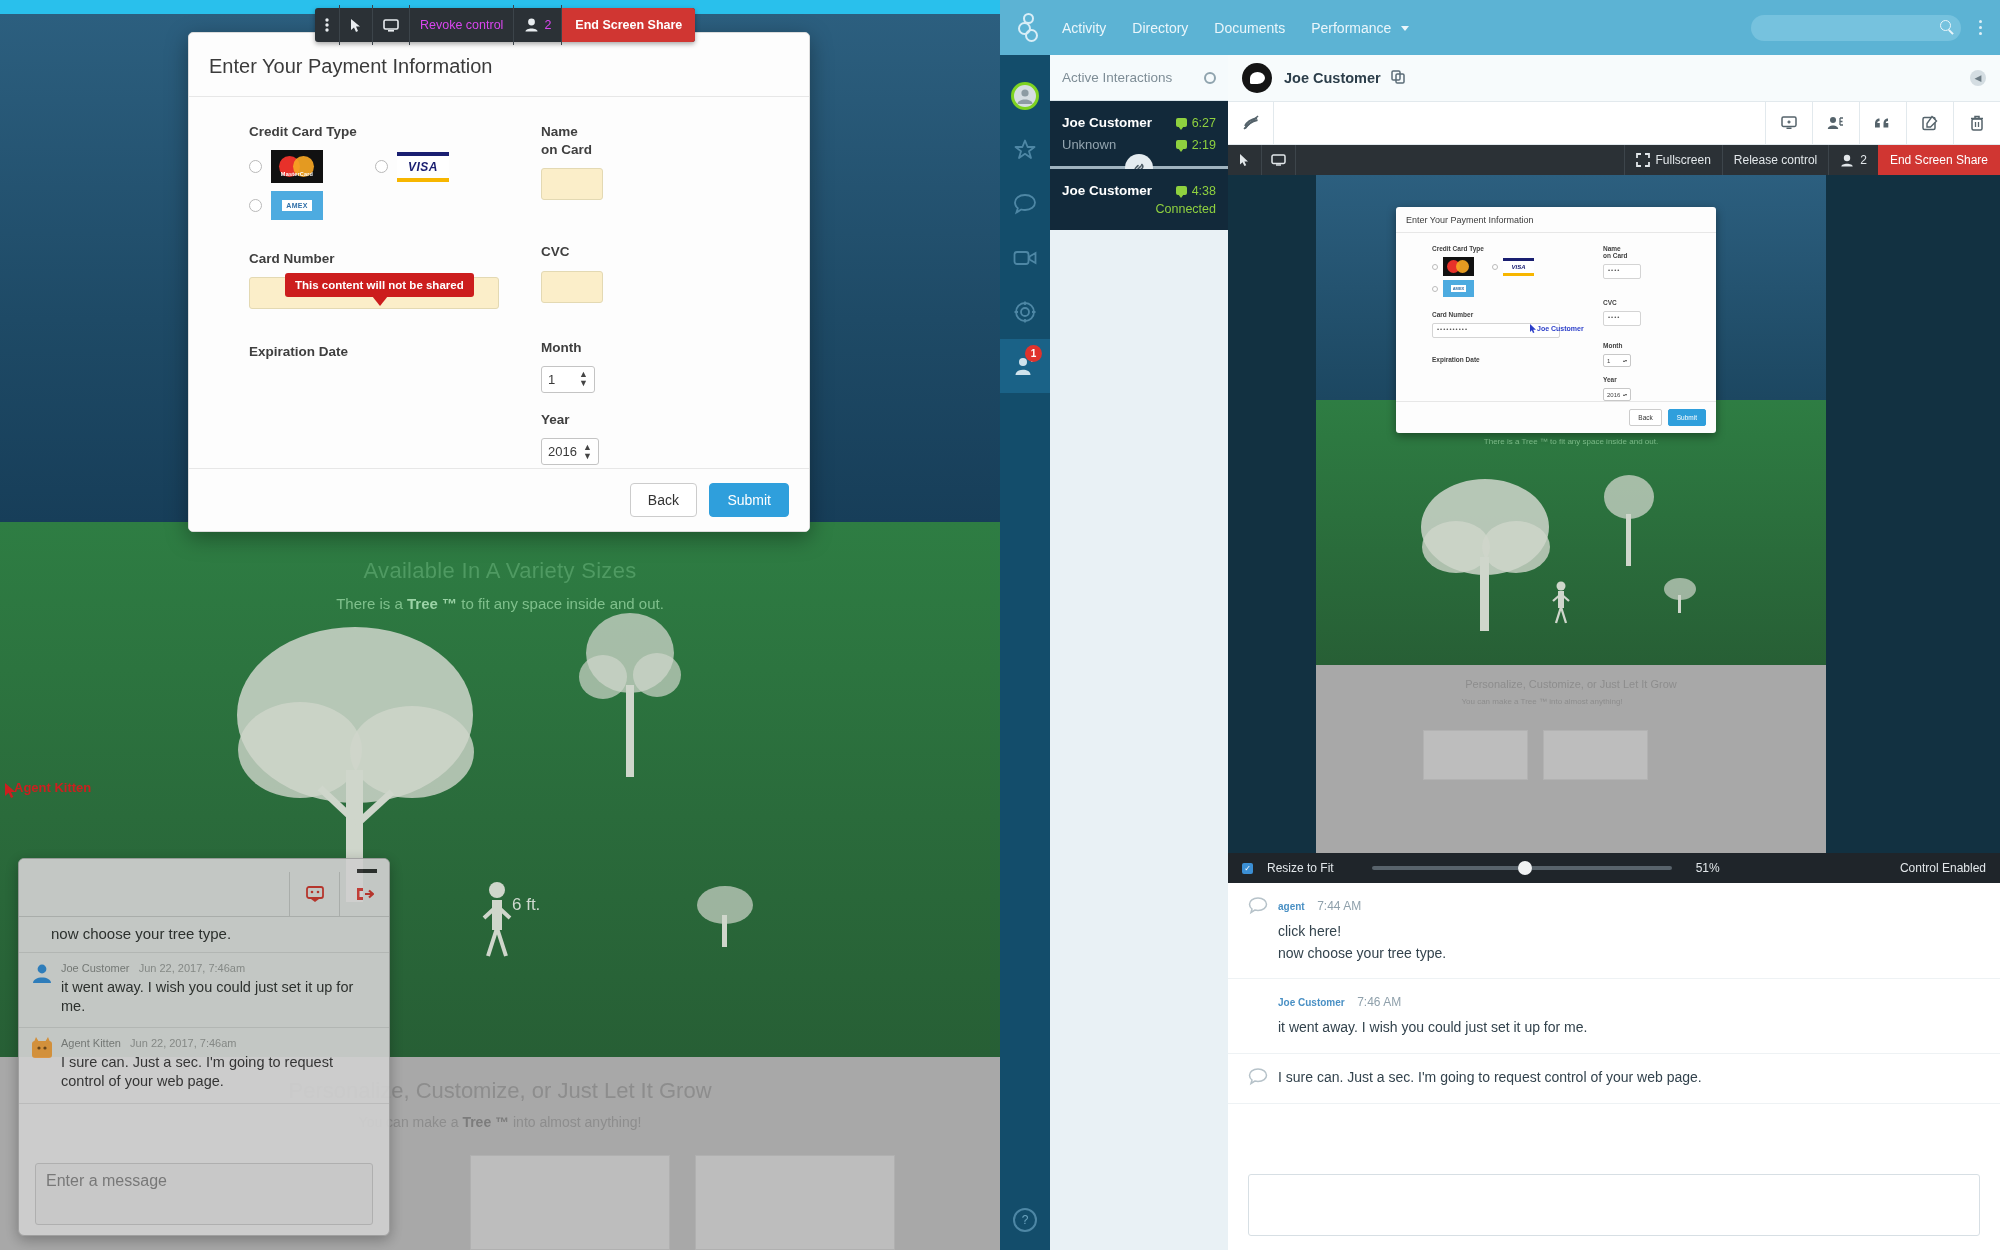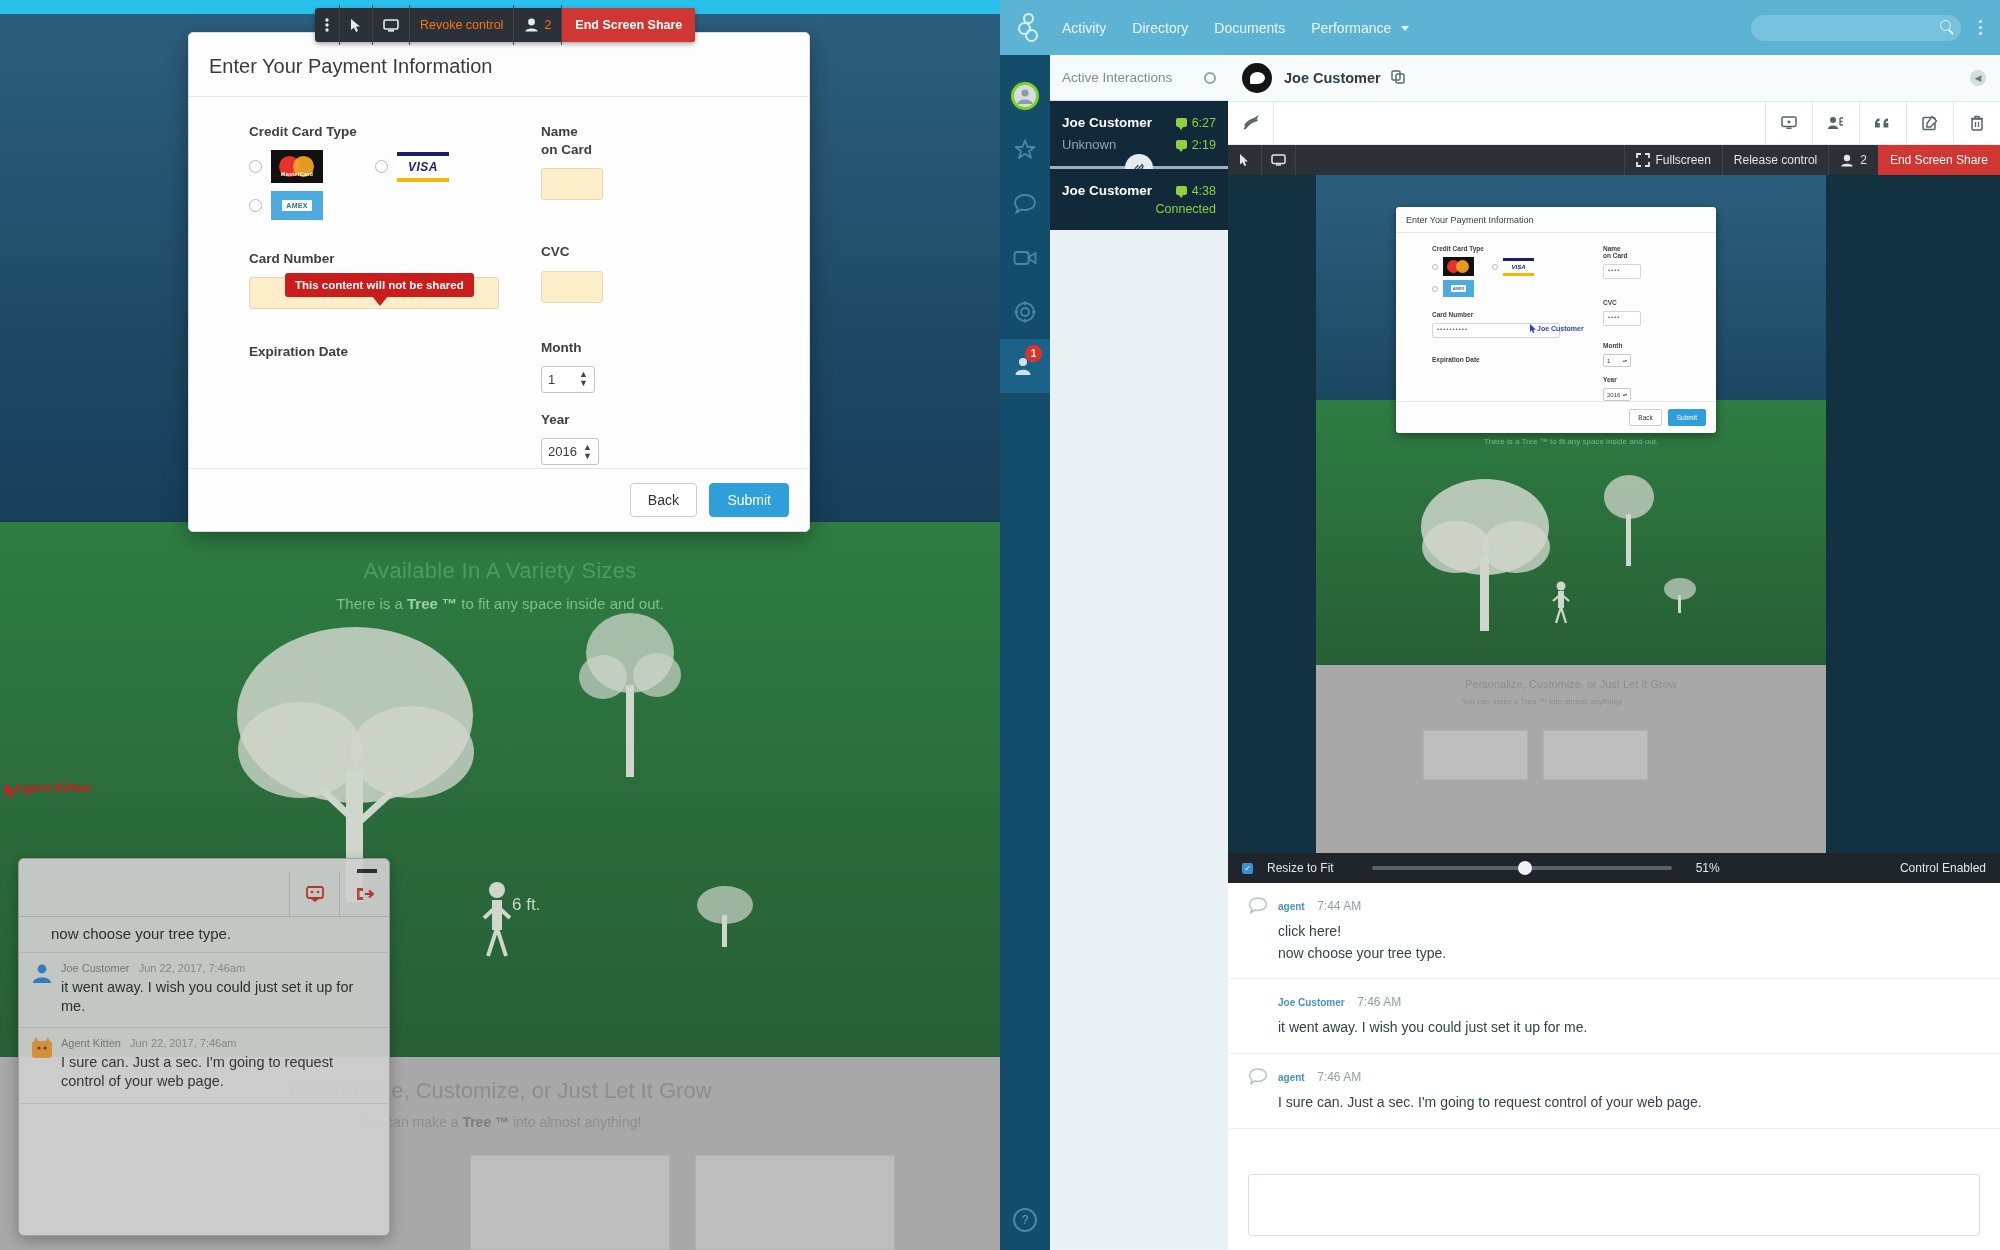--- a/index.html
+++ b/index.html
@@ -74,21 +74,21 @@
   }
 
   
   #share-bar {
     position:absolute; left:315px; top:8px; height:34px;
     background:#2b3136; border-radius:3px; display:flex; align-items:center;
     box-shadow:0 2px 5px rgba(0,0,0,.35); z-index:40;
   }
   #share-bar .sb-item {
     display:flex; align-items:center; justify-content:center;
-    height:40px; padding:6px 10px; color:#f97316; font-size:12.5px;
+    height:40px; padding:6px 10px; color:#d946ef; font-size:12.5px;
     border-right:1px solid #3c444a; white-space:nowrap;
   }
   #share-bar .sb-item:last-child { border-right:none; }
   #share-bar .sb-end {
     background:#d03632; color:#fff; font-weight:bold; font-size:12.5px;
     padding:0 13px; height:34px; display:flex; align-items:center;
     border-radius:0 3px 3px 0;
   }
 
   
@@ -652,20 +652,23 @@
         </svg>
         <div class="cw-body">
           <div class="cw-meta">
             <span class="nm">Agent Kitten</span>
             &nbsp;
             <span>Jun 22, 2017, 7:46am</span>
           </div>
           <div class="cw-text">I sure can. Just a sec. I'm going to request control of your web page.</div>
         </div>
       </div>
+    </div>
+    <div class="cw-input-wrap">
+      <textarea class="cw-input" placeholder="Enter a message" style=""></textarea>
     </div>
   </div>
 </div>
 
 <div id="right-pane">
 
   <div id="app-header">
     <div class="logo-mark">
       <i class="a"></i>
         <i class="b"></i>
@@ -1000,24 +1003,20 @@
             </div>
             <div class="tr-line">it went away. I wish you could just set it up for me.</div>
           </div>
         </div>
 
         <div class="tr-msg">
           <svg class="tr-av" viewBox="0 0 20 20">
             <path d="M10 2 C15 2 18.5 4.7 18.5 8.2 C18.5 11.7 15 14.4 10 14.4 C8.8 14.4 7.7 14.2 6.8 14 L3 16.5 L4 13 C2.5 11.8 1.5 10.1 1.5 8.2 C1.5 4.7 5 2 10 2 Z" fill="none" stroke="#b6c2c9" stroke-width="1.5"></path>
           </svg>
           <div class="tr-body">
-            <div class="tr-meta">
-              <span class="tr-who">agent</span>
-              <span class="tr-time">7:46 AM</span>
-            </div>
             <div class="tr-line">I sure can. Just a sec. I'm going to request control of your web page.</div>
           </div>
         </div>
       </div>
 
       <div id="compose">
         <div class="box"></div>
       </div>
     </div>
   </div>

